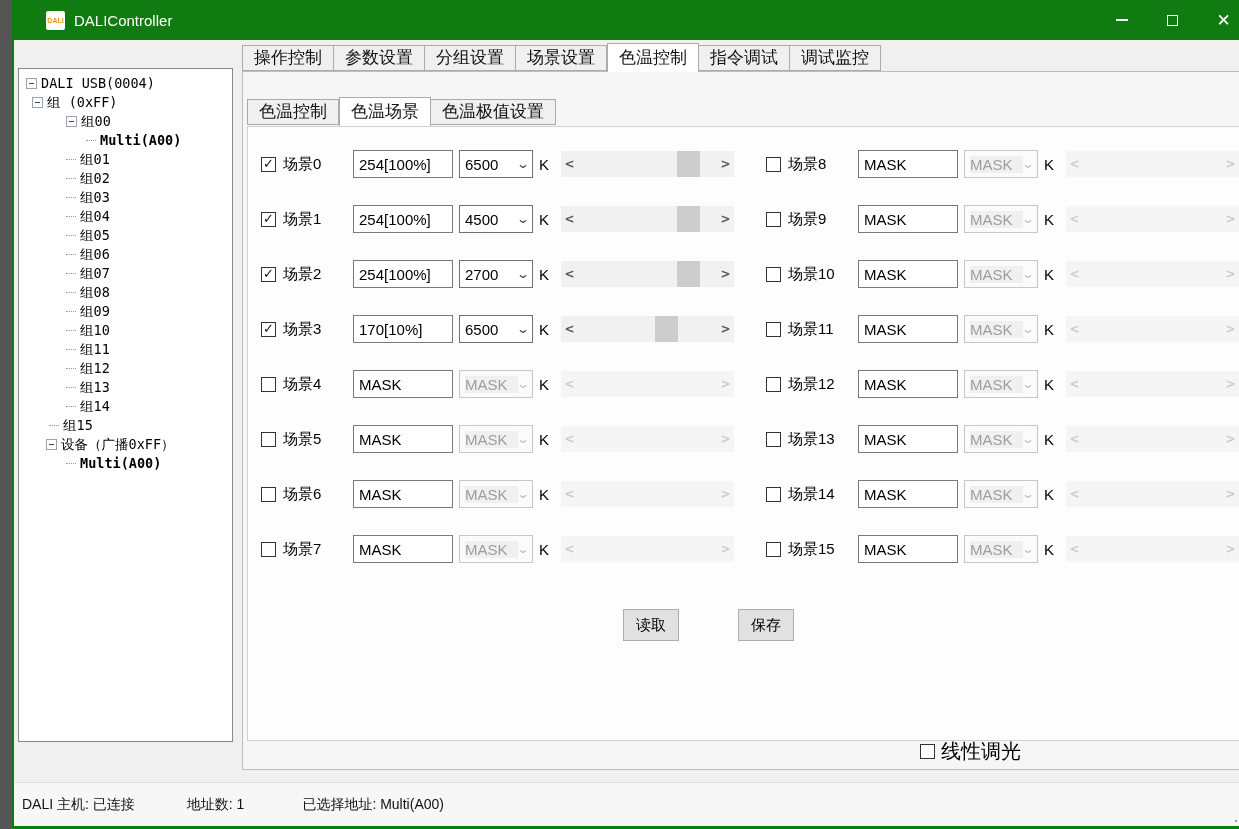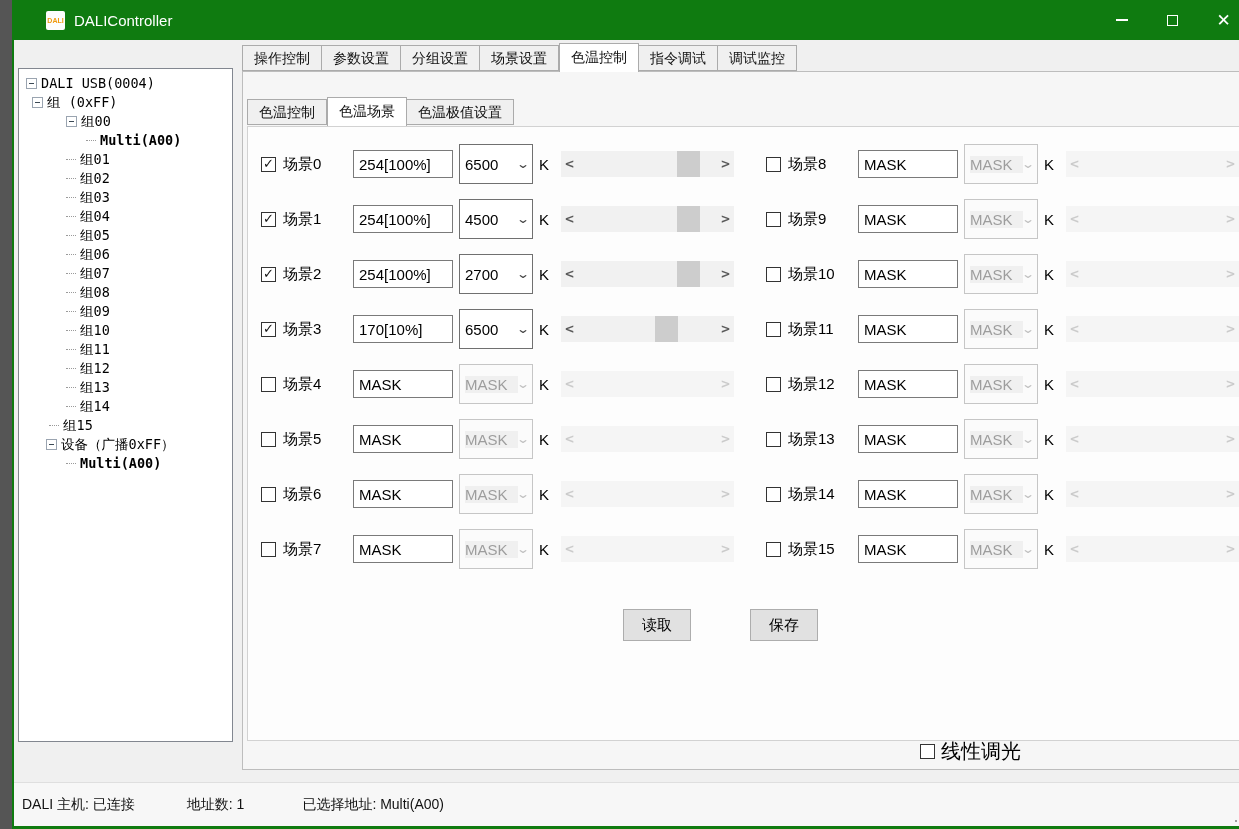--- a/index.html
+++ b/index.html
@@ -41,21 +41,21 @@
   .tree-expander{ width:11px; height:11px; border:1px solid #9aa4b0; background:#fff; margin-right:4px;
     display:flex; align-items:center; justify-content:center; flex-shrink:0; }
   .tree-expander i{ display:block; width:5px; height:1px; background:#3c4a56; }
   .tree-stub{ width:10px; border-top:1px dotted #9a9a9a; margin-right:4px; flex-shrink:0; }
   .tree-label{ line-height:19px; }
   .tree-label.bold{ font-weight:bold; }
 
   
   .tab-area{ position:absolute; left:228px; top:5px; width:1005px; height:725px; }
   .main-tabs{ position:absolute; top:0; left:0; display:flex; z-index:2; }
-  .tab{ height:26px; line-height:24px; padding:0 11px; font-size:14px; color:#111;
+  .tab{ height:26px; line-height:24px; padding:0 11px; font-size:17px; color:#111;
     background:#f0f0f0; border:1px solid #ababab; border-left:none; }
   .tab:first-child{ border-left:1px solid #ababab; }
   .tab.active{ background:#ffffff; height:29px; margin-top:-2px; line-height:27px; border-bottom:none;
     border-left:1px solid #ababab; position:relative; z-index:3; }
   .main-page{ position:absolute; top:26px; left:0; right:0; bottom:0; background:#f6f6f6;
     border:1px solid #bdbdbd; }
 
   
   .sub-tabs{ position:absolute; top:27px; left:4px; display:flex; z-index:2; }
   .sub-page{ position:absolute; top:54px; left:4px; right:3px; bottom:28px; background:#fdfdfd;
@@ -65,42 +65,42 @@
   .scene-col{ position:absolute; top:23px; }
   #col-left{ left:13px; }
   #col-right{ left:518px; }
   .scene-row{ display:flex; align-items:center; height:28px; margin-bottom:27px; }
   .cb{ width:15px; height:15px; border:1px solid #333333; background:#ffffff; margin-right:7px;
     display:flex; align-items:center; justify-content:center; font-size:13px; color:#111; flex-shrink:0; }
   .cb.checked::after{ content:"✓"; margin-top:-1px; }
   .scene-label{ width:70px; font-size:15px; color:#000; }
   .scene-value{ width:100px; height:28px; border:1px solid #7a7a7a; background:#fff; color:#000;
     font-size:15px; font-family:"Liberation Sans",sans-serif; padding:0 5px; }
-  .combo{ width:74px; height:40px; border:1px solid #707070; background:#ffffff; margin-left:6px;
+  .combo{ width:74px; height:28px; border:1px solid #707070; background:#ffffff; margin-left:6px;
     display:flex; align-items:center; padding:0 4px 0 5px; }
   .combo-text{ flex:1; font-size:15px; color:#000; }
   .chev{ font-size:12px; color:#444; transform:scaleX(1.4); }
   .k-label{ font-size:15px; color:#000; margin-left:6px; width:12px; }
   .sbar{ margin-left:10px; width:173px; height:26px; background:#f1f1f1; display:flex; align-items:center; }
   .sarrow{ width:17px; text-align:center; font-size:12px; color:#5a5a5a; font-weight:bold;
     font-family:"DejaVu Sans",sans-serif; }
   .track{ position:relative; flex:1; height:26px; }
   .thumb{ position:absolute; top:0; width:23px; height:26px; background:#cdcdcd;
     left:calc((100% - 23px) * var(--p,0)); }
 
   
   .scene-row.disabled .combo{ border-color:#c6c6c6; background:#fbfbfb; }
   .scene-row.disabled .combo-text{ color:#9d9d9d; background:#f0f0f0; }
   .scene-row.disabled .chev{ color:#c0c0c0; }
   .scene-row.disabled .sbar{ background:#f5f5f5; }
   .scene-row.disabled .sarrow{ color:#cbcbcb; }
 
   
   .btn-row{ position:absolute; top:482px; left:375px; display:flex; }
-  .push-btn{ width:68px; height:32px; background:#e1e1e1; border:1px solid #adadad; font-size:15px;
+  .push-btn{ width:56px; height:32px; background:#e1e1e1; border:1px solid #adadad; font-size:15px;
     color:#000; font-family:"Liberation Sans",sans-serif; margin-right:59px;
     display:flex; align-items:center; justify-content:center; }
 
   
   .linear-row{ position:absolute; bottom:4px; left:677px; display:flex; align-items:center; }
   .linear-row .cb{ margin-right:6px; }
   .linear-label{ font-size:20px; color:#000; }
 
   
   .statusbar{ height:44px; background:#f7f7f7; border-top:1px solid #dfdfdf; flex-shrink:0;

